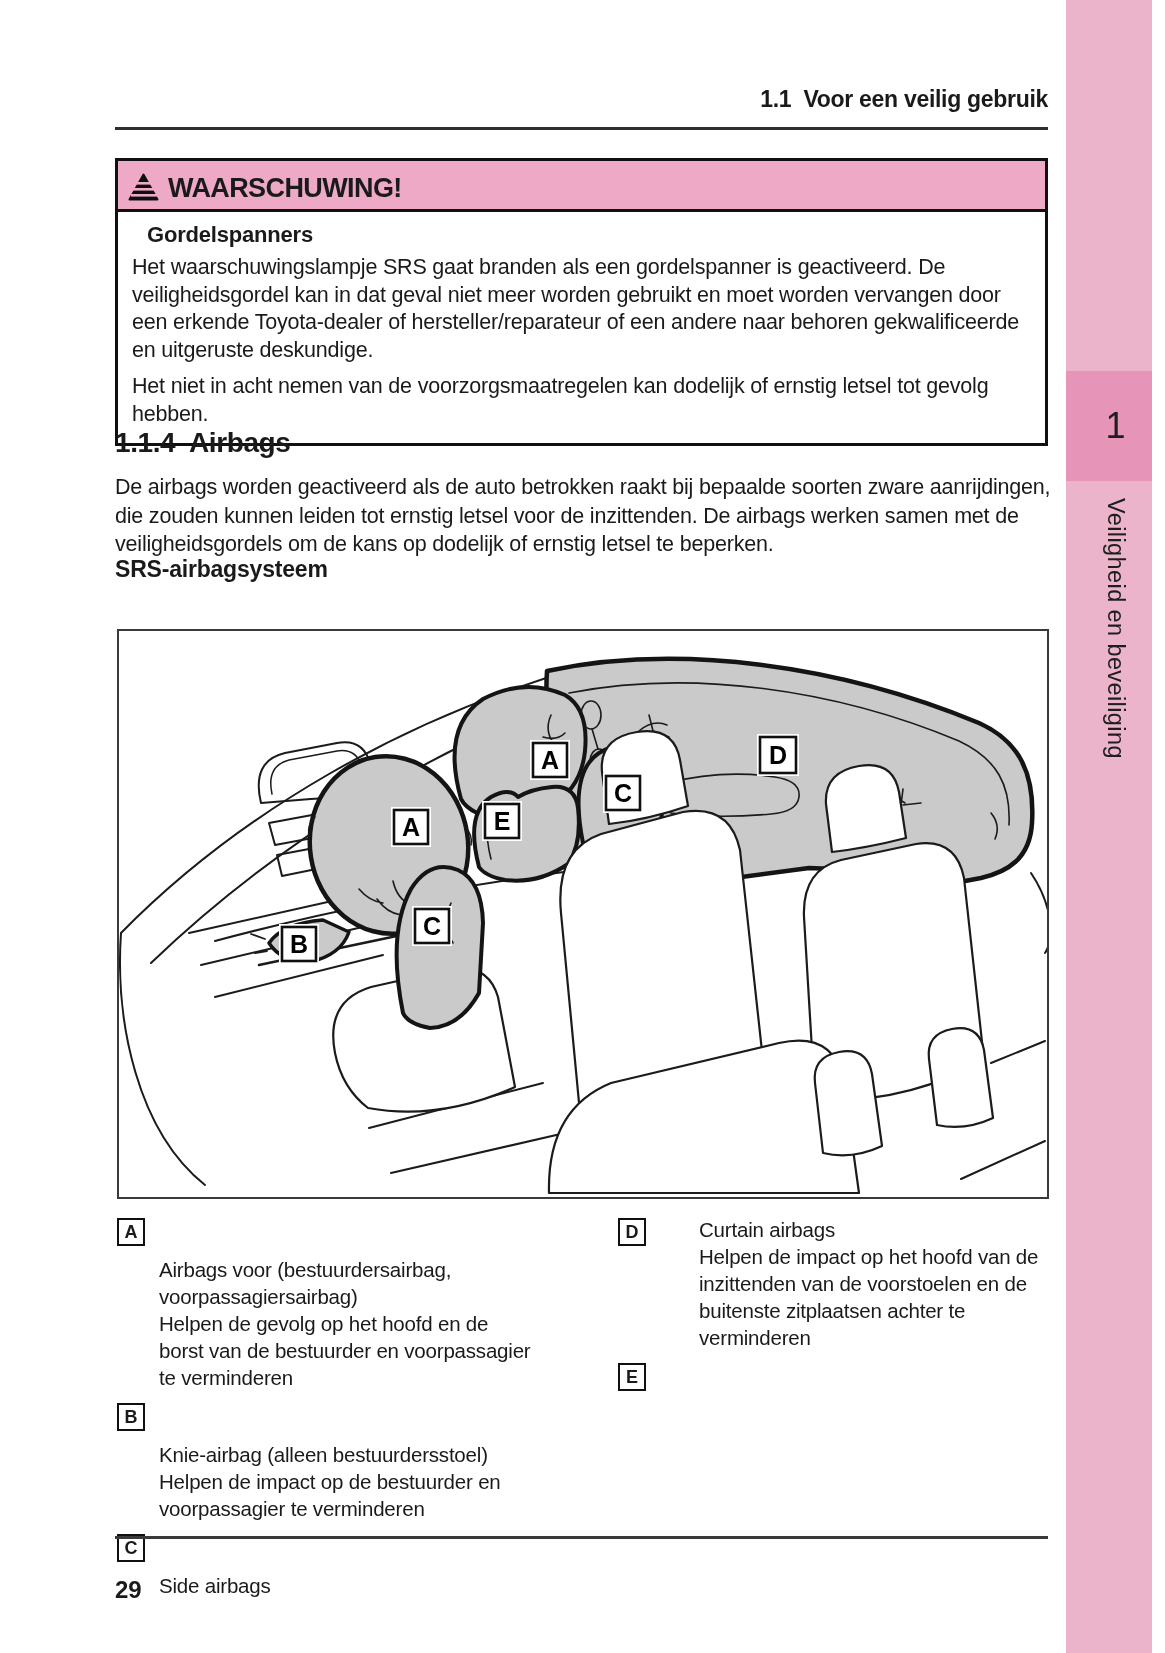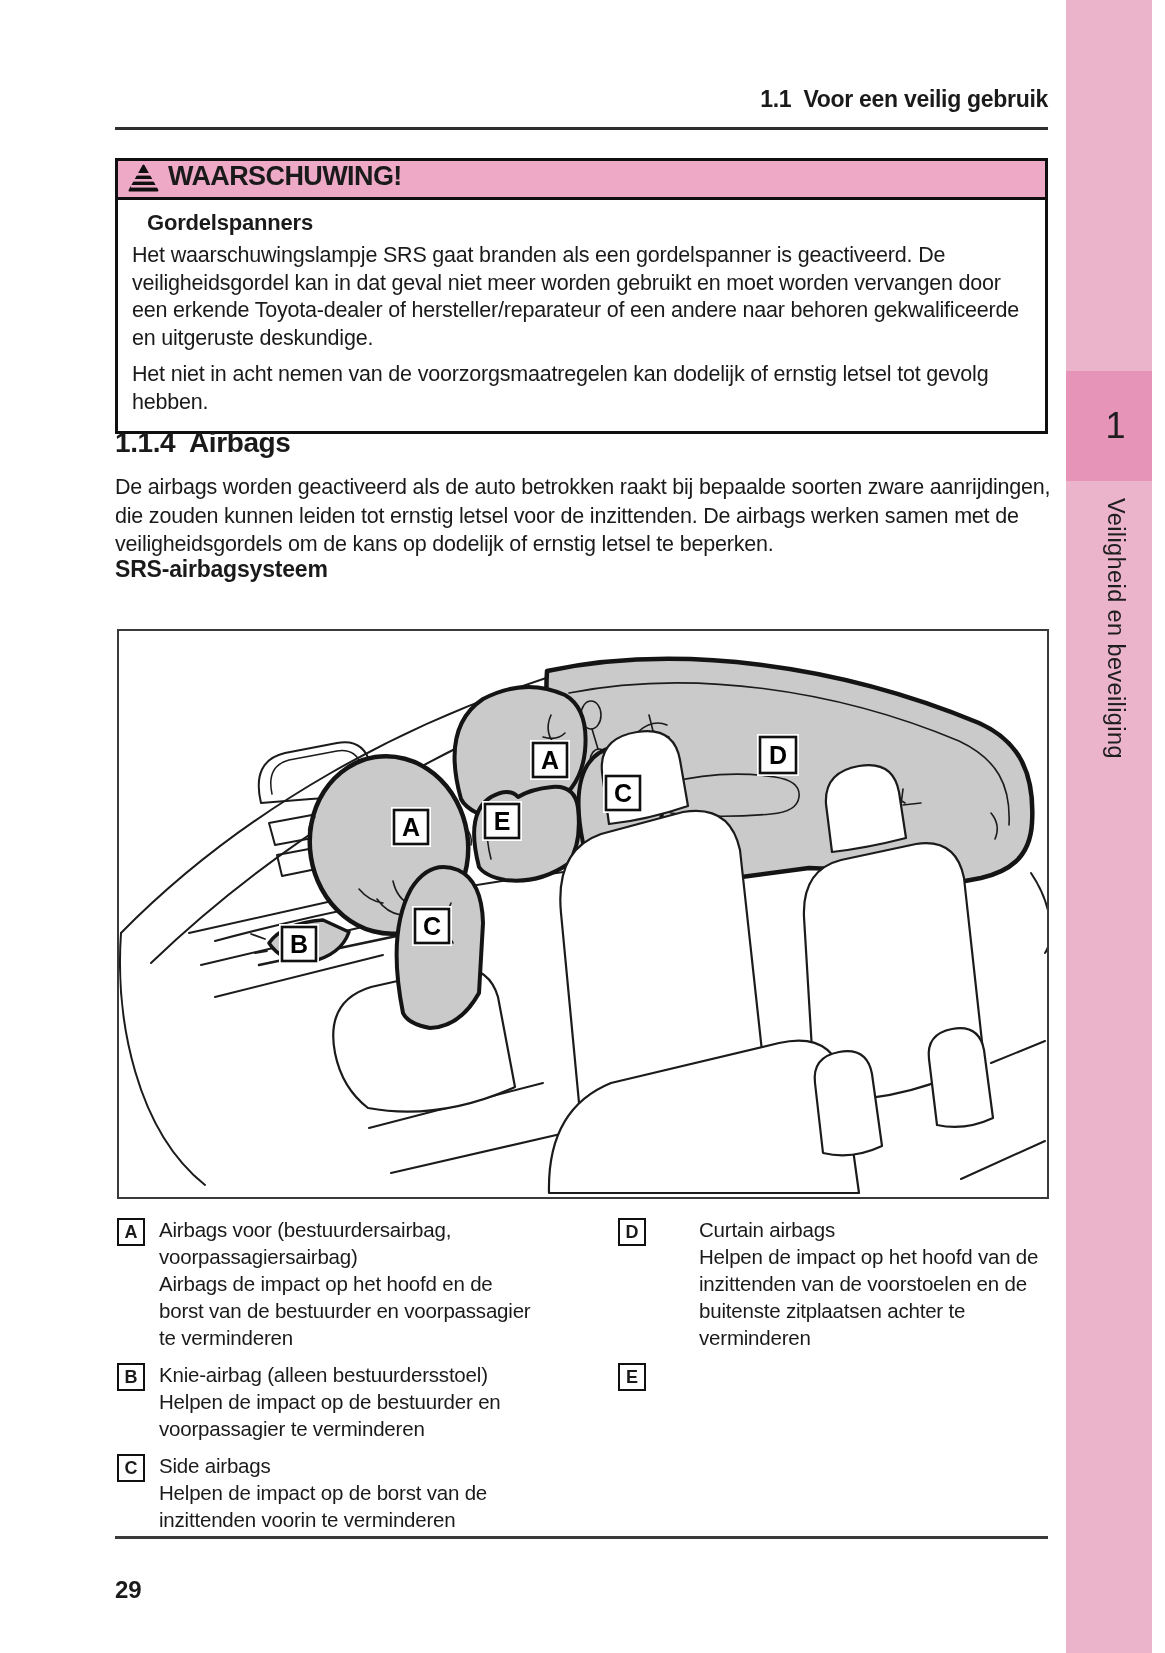--- a/index.html
+++ b/index.html
@@ -8,22 +8,22 @@
   .page { position:relative; width:1152px; height:1653px; background:#fff; overflow:hidden;
           letter-spacing:-0.2px; }
 
   
   .header-title { position:absolute; top:86px; left:115px; width:933px; text-align:right;
                   font-size:23px; font-weight:bold; white-space:pre; letter-spacing:-0.3px; }
   .header-rule  { position:absolute; top:127px; left:115px; width:933px; height:3px; background:#2e2e2e; }
 
   
   .warning-box  { position:absolute; top:158px; left:115px; width:933px; border:3px solid #101010; background:#fff; }
-  .warning-titlebar { display:flex; align-items:flex-end; gap:9px; background:#eda9c6;
-                      border-bottom:3px solid #101010; padding:0 10px 5px; }
+  .warning-titlebar { display:flex; align-items:flex-start; gap:9px; background:#eda9c6;
+                      border-bottom:3px solid #101010; padding:12px 10px 5px; }
   .warning-titlebar .wtitle { font-size:27px; font-weight:bold; letter-spacing:-0.6px; }
   .warning-body { padding:7px 14px 13px; }
   .warning-body h3 { font-size:22px; font-weight:bold; margin:3px 15px 6px; }
   .warning-body p  { font-size:21.5px; line-height:27.5px; margin:0 0 9px; }
   .warning-body p:last-child { margin-bottom:2px; }
 
   
   .sec-heading { position:absolute; top:427px; left:115px; font-size:28px; font-weight:bold;
                  white-space:pre; letter-spacing:-0.4px; }
   .sec-intro   { position:absolute; top:473px; left:115px; width:938px; font-size:21.5px; line-height:28.5px; }
@@ -36,21 +36,21 @@
 
   
   .legend { position:absolute; top:1216px; left:117px; width:933px; display:flex; }
   .legend-col-left  { width:460px; }
   .legend-col-right { width:432px; margin-left:auto; }
   .legend-item { display:grid; grid-template-columns:28px 1fr; column-gap:14px; margin-bottom:10px; }
   .legend-key { width:28px; height:28px; border:2.4px solid #101010; background:#fff;
                 font-size:18px; font-weight:bold; display:flex; align-items:center; justify-content:center;
                 margin-top:2px; }
   .legend-text { font-size:20.5px; line-height:27px; }
-  .legend-col-left  .legend-text { max-width:378px; }
+  .legend-col-left  .legend-text { max-width:378px;margin-top:40px; }
   .legend-col-right .legend-text { max-width:372px;margin-left:39px; }
 
   
   .footer-rule { position:absolute; top:1536px; left:115px; width:933px; height:3px; background:#3a3a3a; }
   .page-number { position:absolute; top:1576px; left:115px; width:933px; 
                  font-size:24px; font-weight:bold; }
 
   
   .sidebar { position:absolute; top:0; left:1066px; width:99px; height:1653px; background:#ecb4cb; }
   .chapter-tab { position:absolute; top:371px; left:0; width:99px; height:110px; background:#e794b9;
@@ -200,35 +200,34 @@
       </g>
     </svg>
   </div>
 
   <div class="legend">
     <div class="legend-col-left">
       <div class="legend-item">
         <div class="legend-key">A</div>
         <div class="legend-text">
           <div>Airbags voor (bestuurdersairbag, voorpassagiersairbag)</div>
-          <div>Airbags de impact op het hoofd en de borst van de bestuurder en voorpassagier te verminderen</div>
+          <div>Helpen de gevolg op het hoofd en de borst van de bestuurder en voorpassagier te verminderen</div>
         </div>
       </div>
       <div class="legend-item">
         <div class="legend-key">B</div>
         <div class="legend-text">
           <div>Knie-airbag (alleen bestuurdersstoel)</div>
           <div>Helpen de impact op de bestuurder en voorpassagier te verminderen</div>
         </div>
       </div>
       <div class="legend-item">
         <div class="legend-key">C</div>
         <div class="legend-text">
           <div>Side airbags</div>
-          <div>Helpen de impact op de borst van de inzittenden voorin te verminderen</div>
         </div>
       </div>
     </div>
     <div class="legend-col-right">
       <div class="legend-item">
         <div class="legend-key">D</div>
         <div class="legend-text">
           <div>Curtain airbags</div>
           <div>Helpen de impact op het hoofd van de inzittenden van de voorstoelen en de buitenste zitplaatsen achter te verminderen</div>
         </div>

